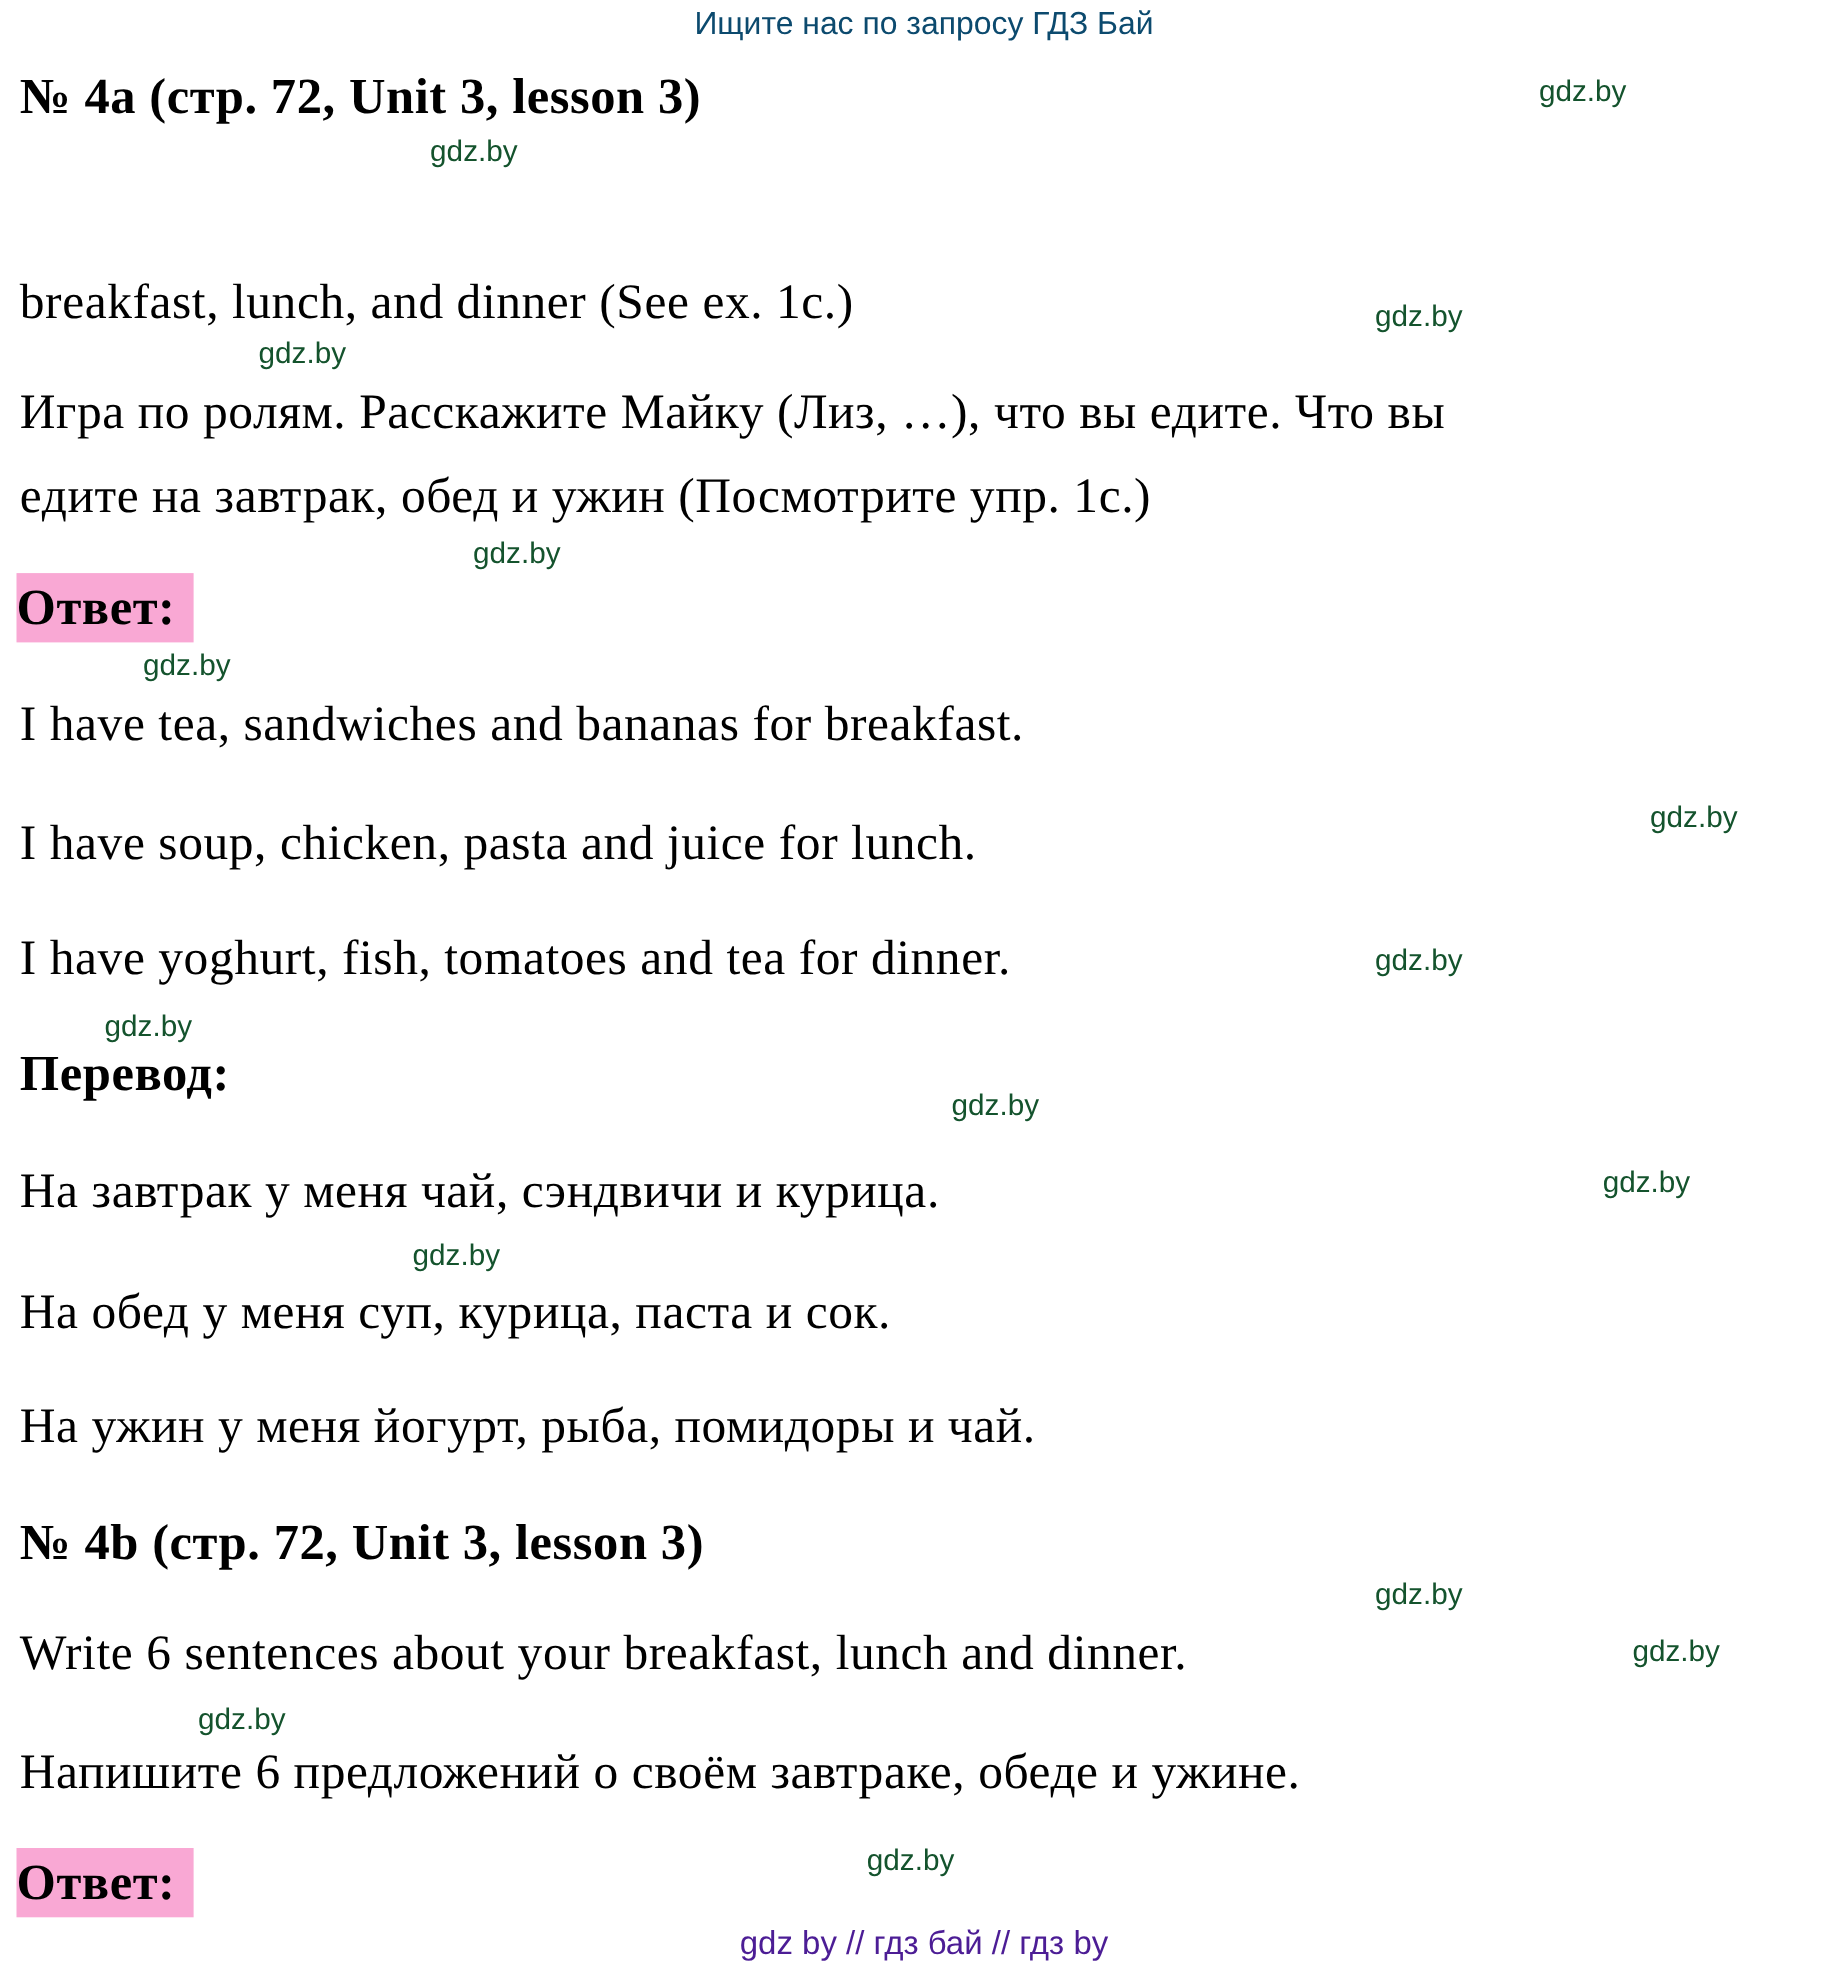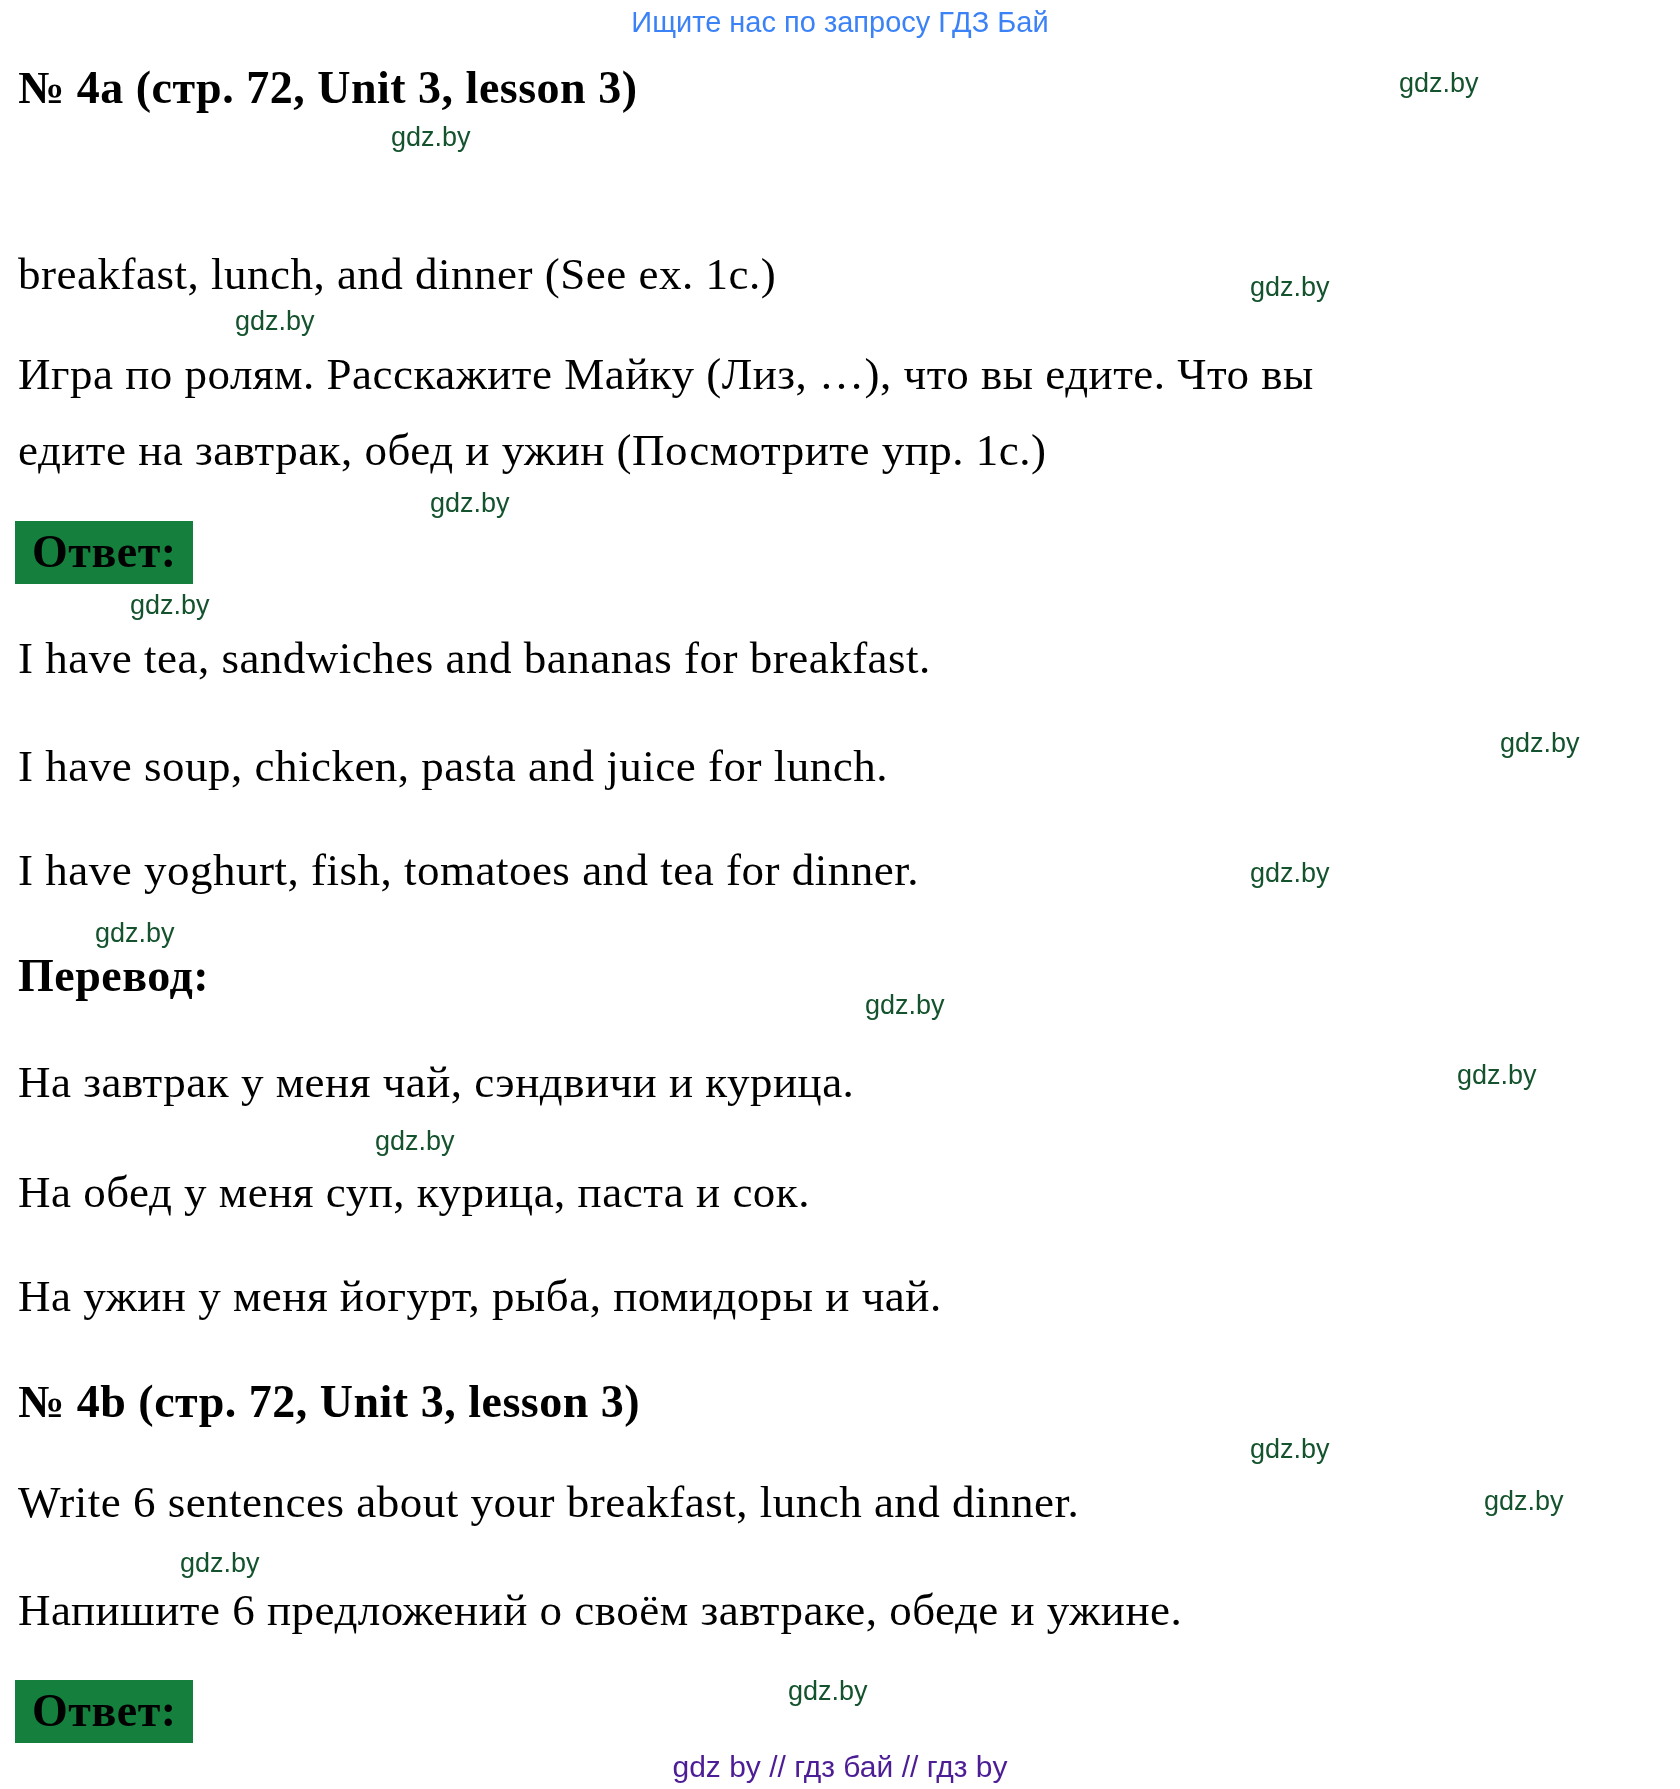--- a/index.html
+++ b/index.html
@@ -2,39 +2,39 @@
 <html><head>
 <meta charset="utf-8">
 <style>
   html,body{margin:0;padding:0;background:#ffffff;}
   .page{
     position:relative;width:1680px;height:1789px;background:#ffffff;
     overflow:hidden;font-family:"Liberation Serif",serif;color:#000000;
   }
   .banner{
     position:absolute;top:6px;left:0;width:100%;text-align:center;
-    font-family:"Liberation Sans",sans-serif;font-size:29px;color:#3b82f6;
+    font-family:"Liberation Sans",sans-serif;font-size:29px;color:#0c4a6e;
     white-space:nowrap;
   }
   .heading{
     position:absolute;left:18px;font-weight:bold;font-size:46px;
     letter-spacing:0.5px;white-space:nowrap;line-height:52px;
   }
   .line{
     position:absolute;left:18px;font-size:45px;letter-spacing:0.5px;
     white-space:nowrap;line-height:52px;
   }
   .label{
     position:absolute;left:18px;font-weight:bold;font-size:46px;
     letter-spacing:0.5px;white-space:nowrap;line-height:52px;text-align:center;
   }
   .hl{
-    position:absolute;left:15px;background:#15803d;font-weight:bold;
+    position:absolute;left:15px;background:#f9a8d4;font-weight:bold;
     font-size:46px;line-height:52px;letter-spacing:0.5px;
-    padding:5px 16px 6px 17px;white-space:nowrap;
+    padding:5px 16px 6px 0;white-space:nowrap;
   }
   .wm{
     position:absolute;font-family:"Liberation Sans",sans-serif;
     font-size:27px;color:#14532d;white-space:nowrap;line-height:30px;
   }
   .footer{
     position:absolute;top:1750px;left:0;width:100%;text-align:center;
     font-family:"Liberation Sans",sans-serif;font-size:30px;color:#4c1d95;
     white-space:nowrap;
   }

